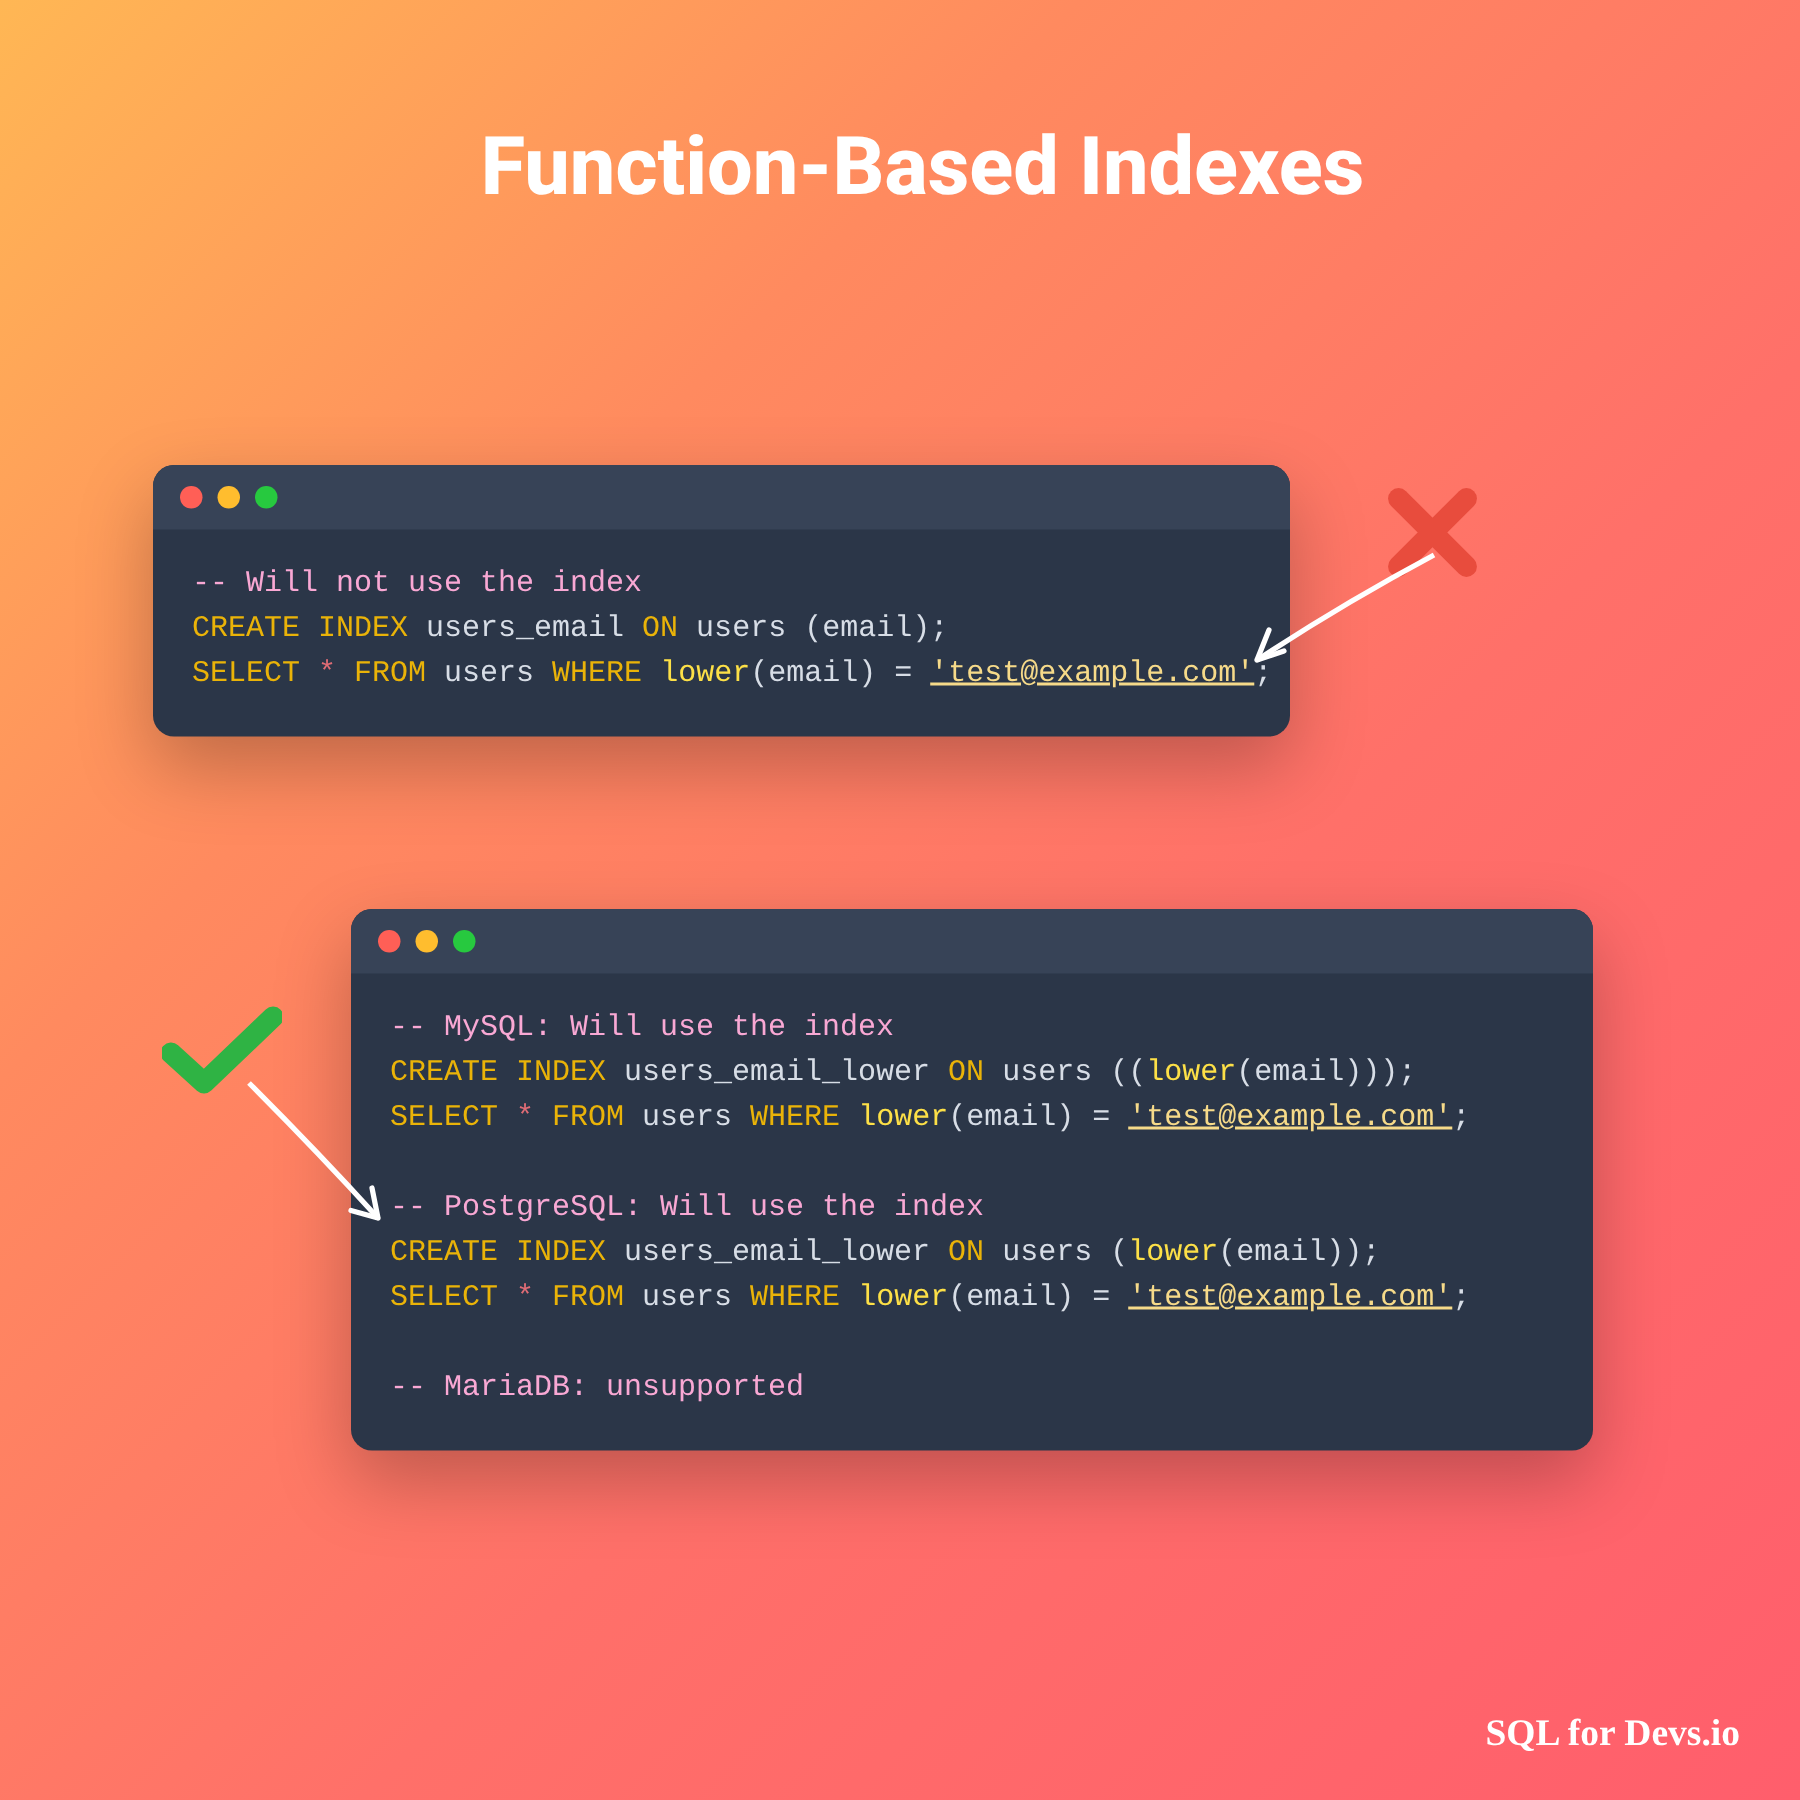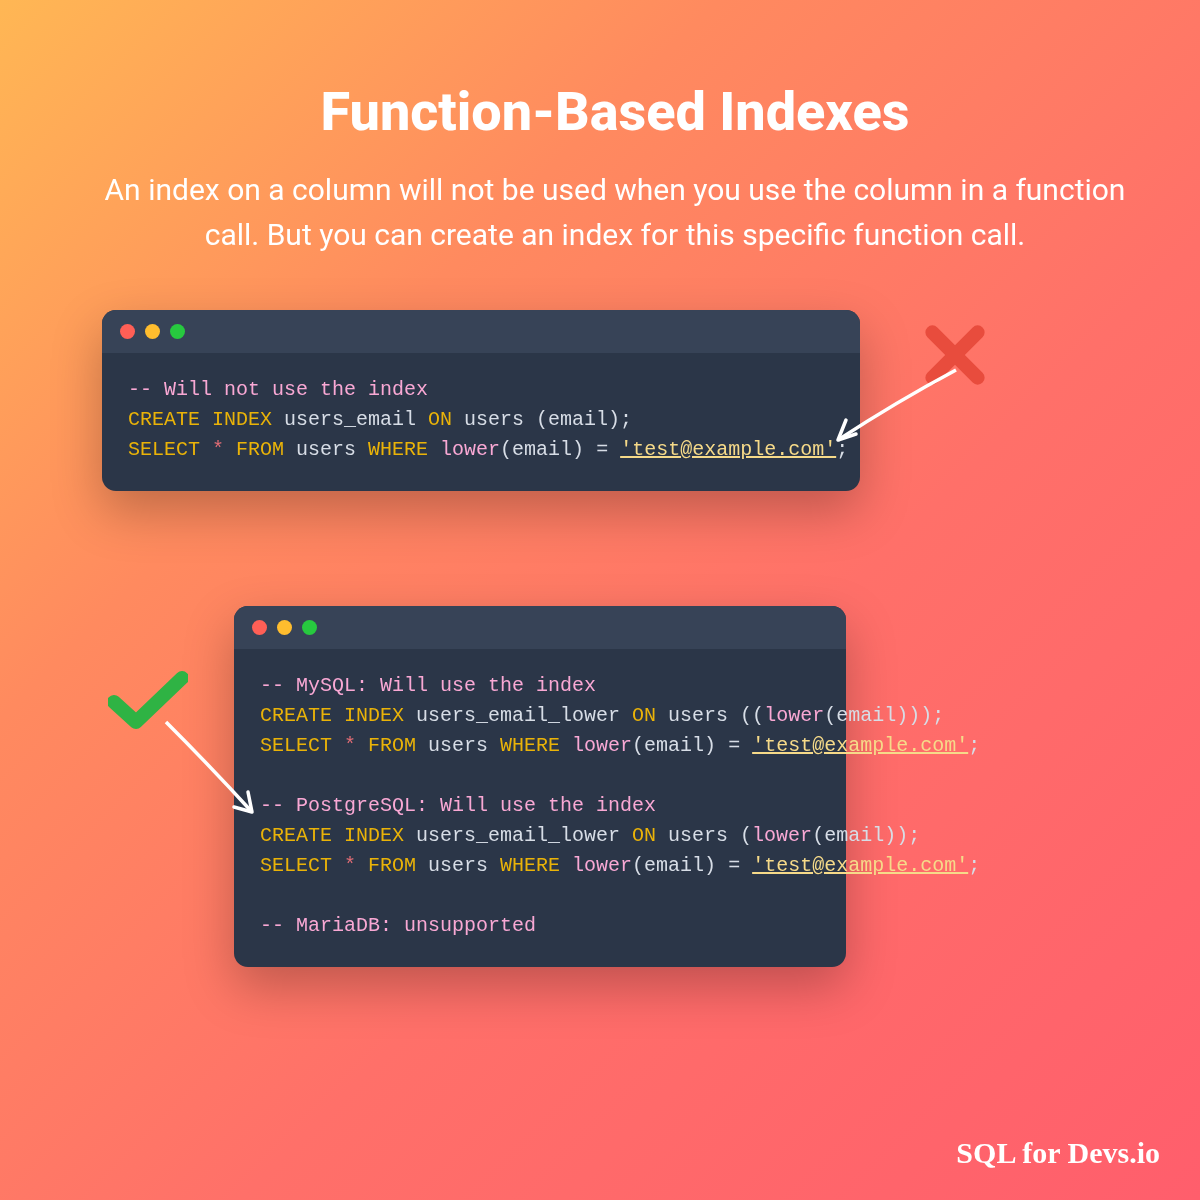--- a/index.html
+++ b/index.html
@@ -50,26 +50,26 @@
   .code-body {
     padding: 22px 26px 26px 26px;
     font-family: "SF Mono", Menlo, Consolas, "Courier New", monospace;
     font-size: 20px;
     line-height: 1.5;
     white-space: pre;
     color: #d7dde6;
   }
   .c-comment { color: #f9a8d4; }
   .c-keyword { color: #eab308; }
-  .c-func { color: #f9a8d4; text-align: right; }
+  .c-func { color: #fde047; text-align: right; }
   .c-string { color: #f6da89; text-decoration: underline; }
   .c-star { color: #e06c75; }
 
   #window1 { left: 102px; top: 310px; width: 758px; }
-  #window2 { left: 234px; top: 606px; width: 612px; }
+  #window2 { left: 234px; top: 606px; width: 828px; }
 
   .cross-icon {
     position: absolute;
     left: 920px;
     top: 320px;
     width: 70px;
     height: 70px;
   }
   .cross-icon::before, .cross-icon::after {
     content: "";
@@ -100,31 +100,30 @@
   }
   #arrow1 { left: 826px; top: 362px; width: 140px; height: 90px; }
   #arrow2 { left: 156px; top: 712px; width: 110px; height: 110px; }
 
   .footer {
     position: absolute;
     right: 40px;
     bottom: 30px;
     color: #fff;
     font-family: Georgia, "Times New Roman", serif;
-    font-size: 30px;
+    font-size: 25px;
     font-weight: 700;
     font-style: normal;
   }
 </style>
 </head>
 <body>
 
 <div class="content">
   <h1 class="title">Function-Based Indexes</h1>
-  <p class="subtitle">An index on a column will not be used when you use the column in a function call. But you can create an index for this specific function call.</p>
 </div>
 
 <div id="window1" class="code-window">
   <div class="window-bar">
     <span class="dot red"></span>
     <span class="dot yellow"></span>
     <span class="dot green"></span>
   </div>
   <div class="code-body"><span class="c-comment">-- Will not use the index</span>
 <span class="c-keyword">CREATE INDEX</span><span> users_email </span><span class="c-keyword">ON</span><span> users (email);</span>

